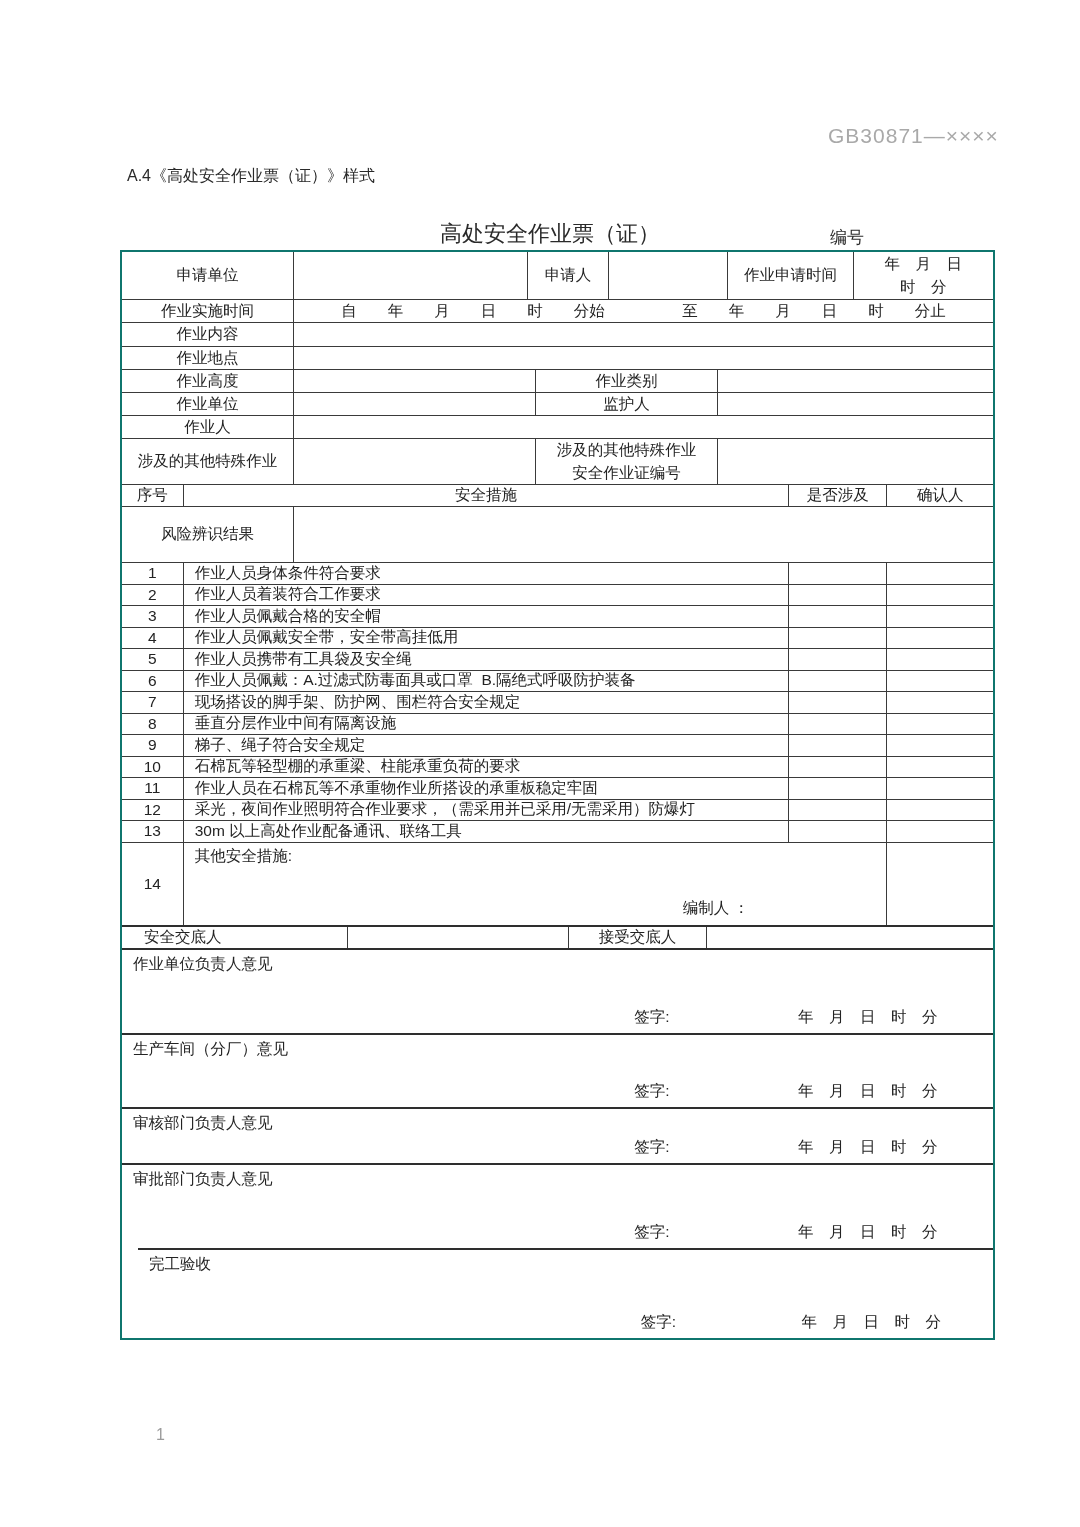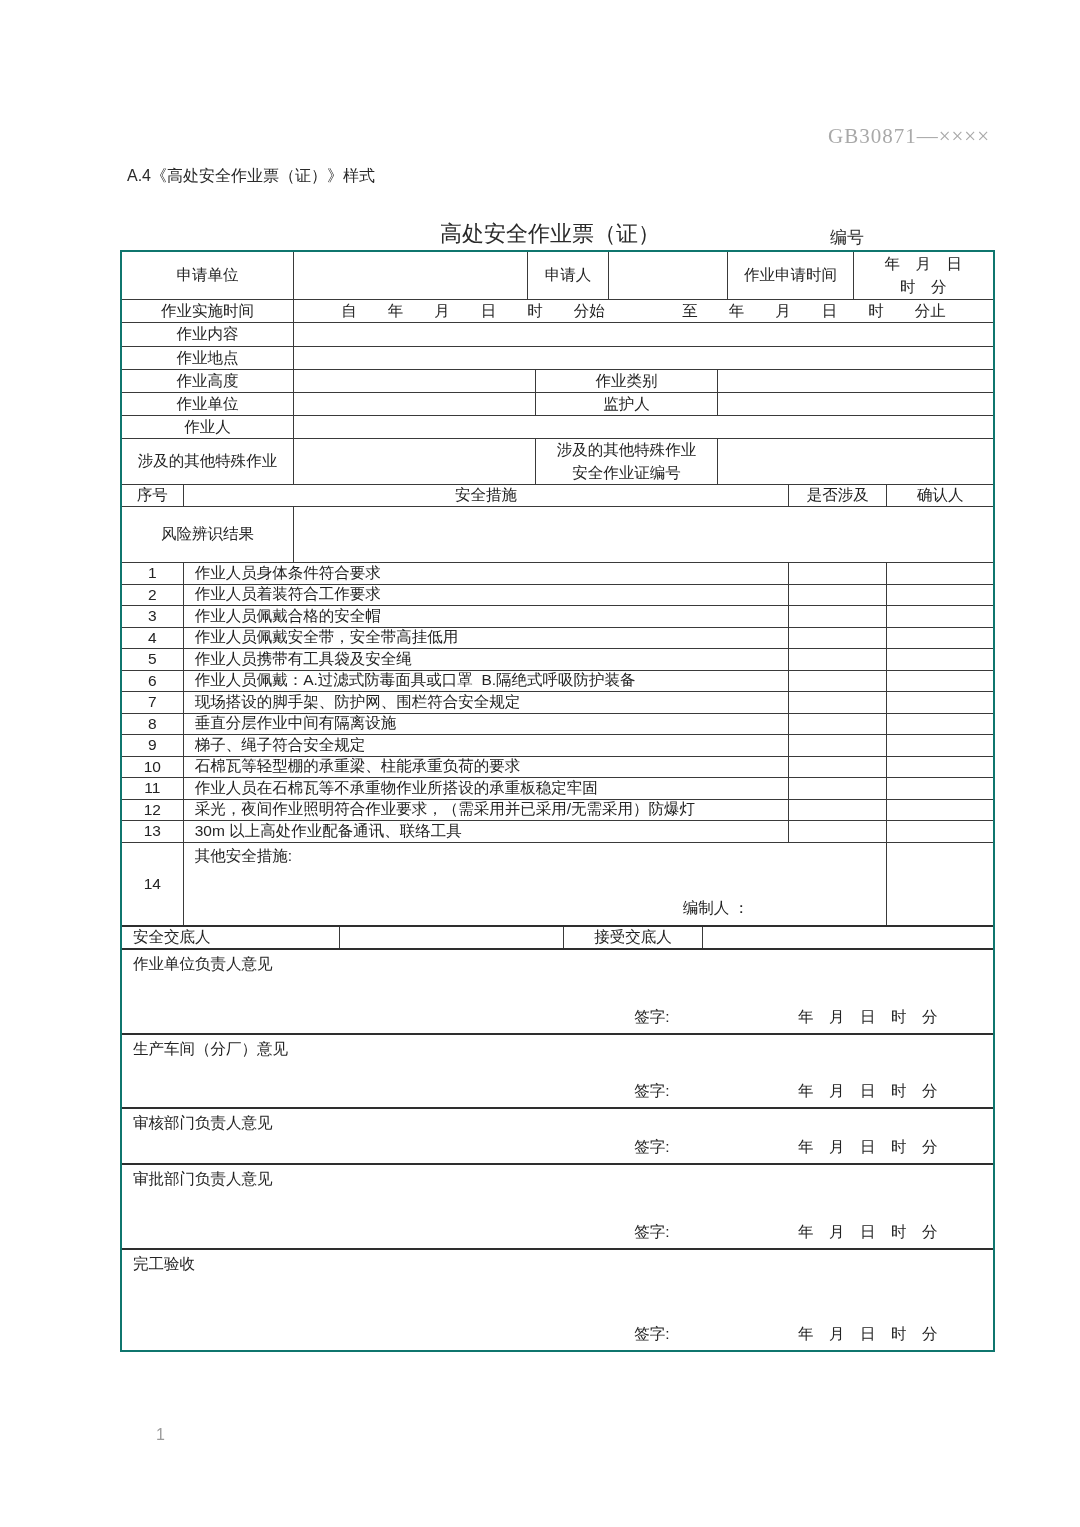--- a/index.html
+++ b/index.html
@@ -1,33 +1,33 @@
 <!DOCTYPE html>
 <html><head>
 <meta charset="utf-8">
 <style>
   html,body{margin:0;padding:0;}
   body{
     width:1080px;height:1527px;position:relative;background:#ffffff;
     font-family:"Liberation Sans","DejaVu Sans",sans-serif;
     color:#232323;
   }
-  .std-num{position:absolute;top:124px;left:828px;font-size:21px;color:#a9a9a9;letter-spacing:1px;font-family:Liberation Serif, serif;}
+  .std-num{position:absolute;top:124px;left:828px;font-size:21px;color:#a9a9a9;letter-spacing:1px;}
   .heading{position:absolute;top:166px;left:127px;font-size:16px;color:#2a2a2a;}
   .form-title{position:absolute;top:219px;left:440px;font-size:22px;color:#2a2a2a;}
   .num-label{position:absolute;top:226px;left:830px;font-size:17px;color:#2a2a2a;}
   .page-num{position:absolute;top:1426px;left:156px;font-size:16px;color:#9c9c9c;}
 
   .form-table{
     position:absolute;top:250px;left:120px;width:875px;
     border:2px solid #0f766e;box-sizing:border-box;font-size:15.5px;
   }
   .trow{display:grid;box-sizing:border-box;border-top:1px solid #3a3a3a;position:relative;}
   .trow.first{border-top:none;}
-  .trow.thick{border-top-width:2px;border-top-color:#2e2e2e;}
+  .trow.thick{border-top-width:2px;border-top-color:#2e2e2e;padding-left:11px;}
   .c{border-left:1px solid #3a3a3a;box-sizing:border-box;display:flex;align-items:center;justify-content:center;text-align:center;overflow:hidden;white-space:pre;}
   .c.cfirst{border-left:none;}
   .c.left{justify-content:flex-start;text-align:left;padding-left:11px;}
   .two-line{flex-direction:column;line-height:1.45;justify-content:center;}
 
   .r-apply{grid-template-columns:19.66% 26.86% 9.26% 13.71% 14.40% auto;height:47px;}
   .r-simple{grid-template-columns:19.66% auto;height:23px;}
   .r-h24{height:24px;}
   .r-two{grid-template-columns:19.66% 27.8% 20.8% auto;height:23px;}
   .r-special{grid-template-columns:19.66% 27.8% 20.8% auto;height:46px;}
@@ -38,21 +38,21 @@
   .r-jiaodi{grid-template-columns:24.9% 25.7% 16.0% auto;height:23px;}
 
   .other-cell{position:relative;display:block;}
   .other-label{position:absolute;top:3px;left:11px;}
   .compiler{position:absolute;bottom:6px;left:71%;}
 
   .opinion{display:block;position:relative;box-sizing:border-box;border-top:2px solid #2e2e2e;}
   .op-label{position:absolute;top:4px;left:11px;}
   .sig-label{position:absolute;bottom:5px;left:58.8%;}
   .sig-date{position:absolute;bottom:5px;left:77.6%;white-space:pre;}
-  .op-0{height:85px;}.op-1{height:74px;}.op-2{height:56px;}.op-3{height:85px;}.op-4{height:102px;}
+  .op-0{height:85px;}.op-1{height:74px;}.op-2{height:56px;}.op-3{height:85px;}.op-4{height:90px;margin-left:16px;}
 </style>
 </head>
 <body>
 
 <div class="std-num">GB30871—××××</div>
 <div class="heading">A.4《高处安全作业票（证）》样式</div>
 <div class="form-title">高处安全作业票（证）</div>
 <div class="num-label">编号</div>
 
 <div class="form-table">

